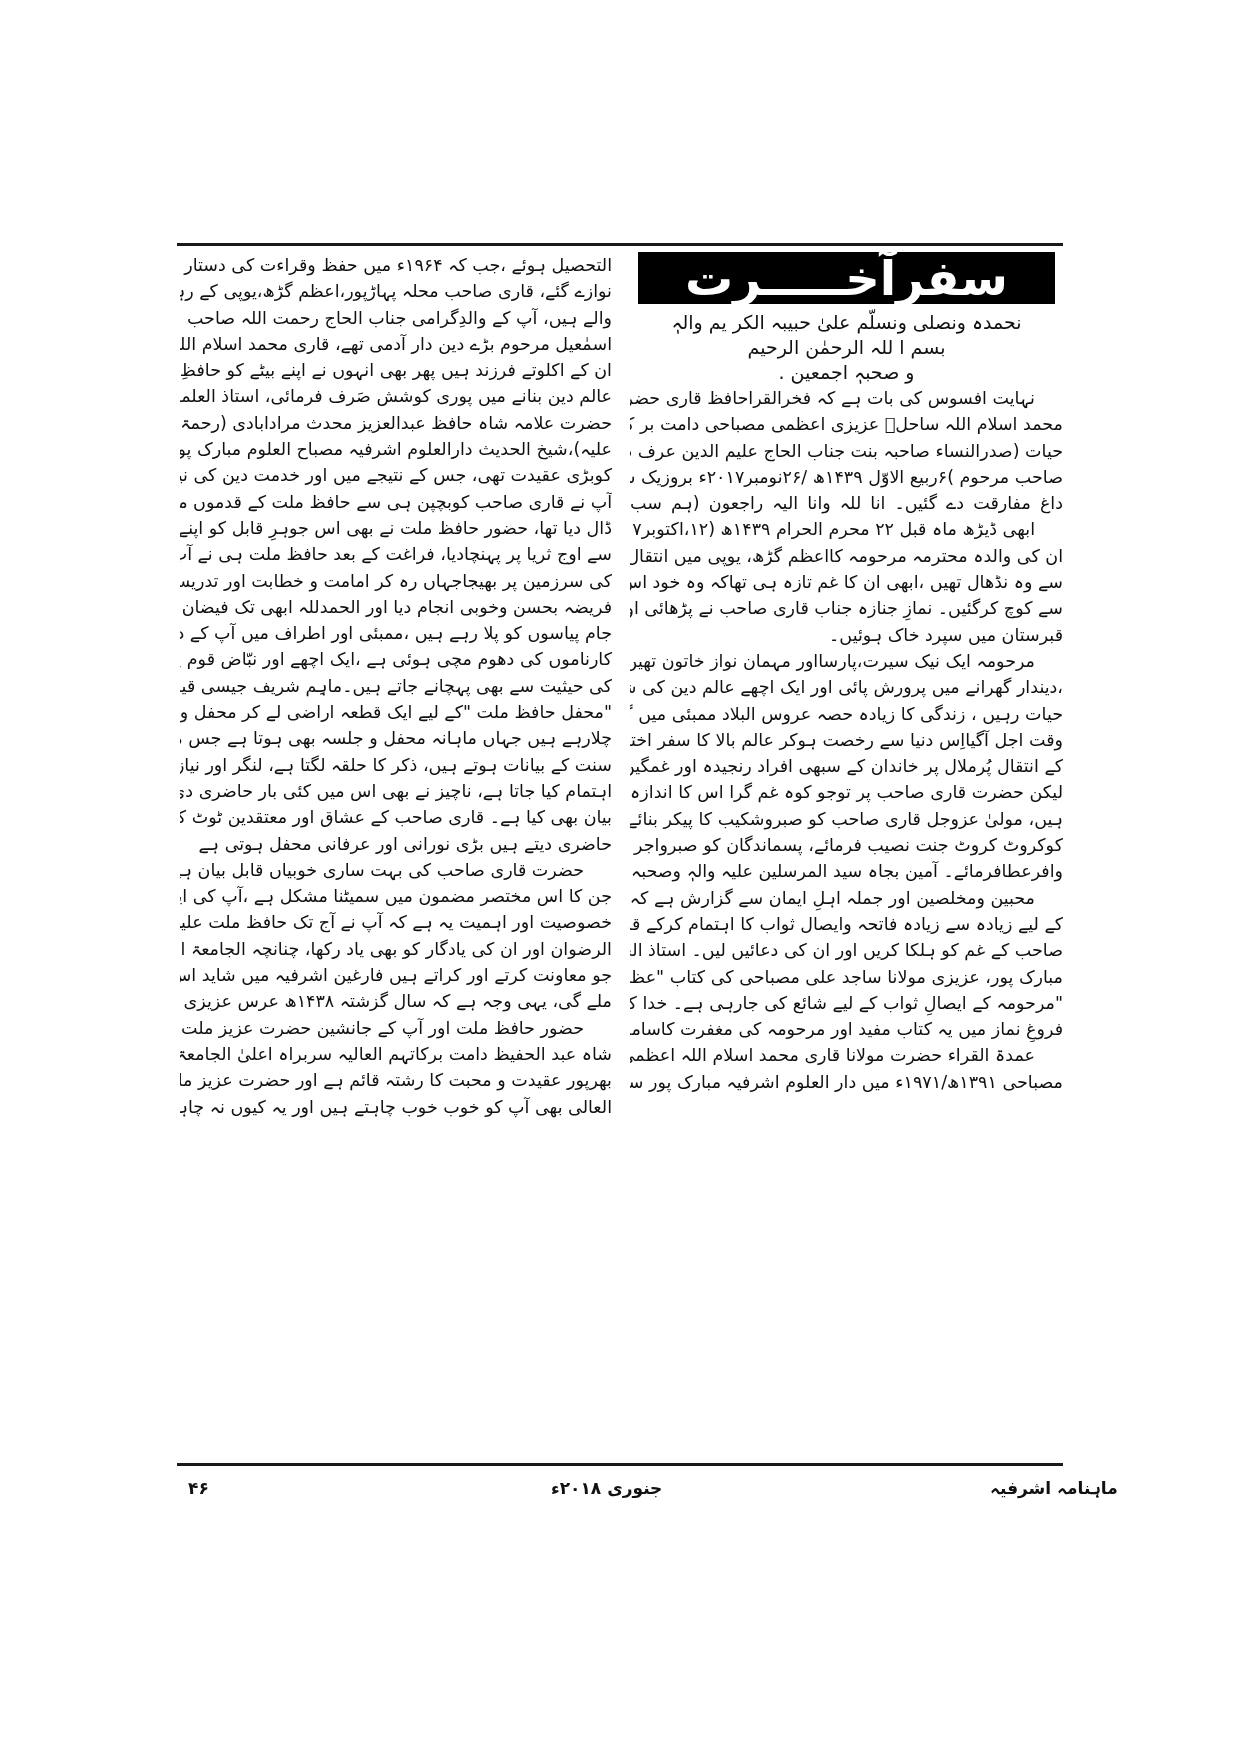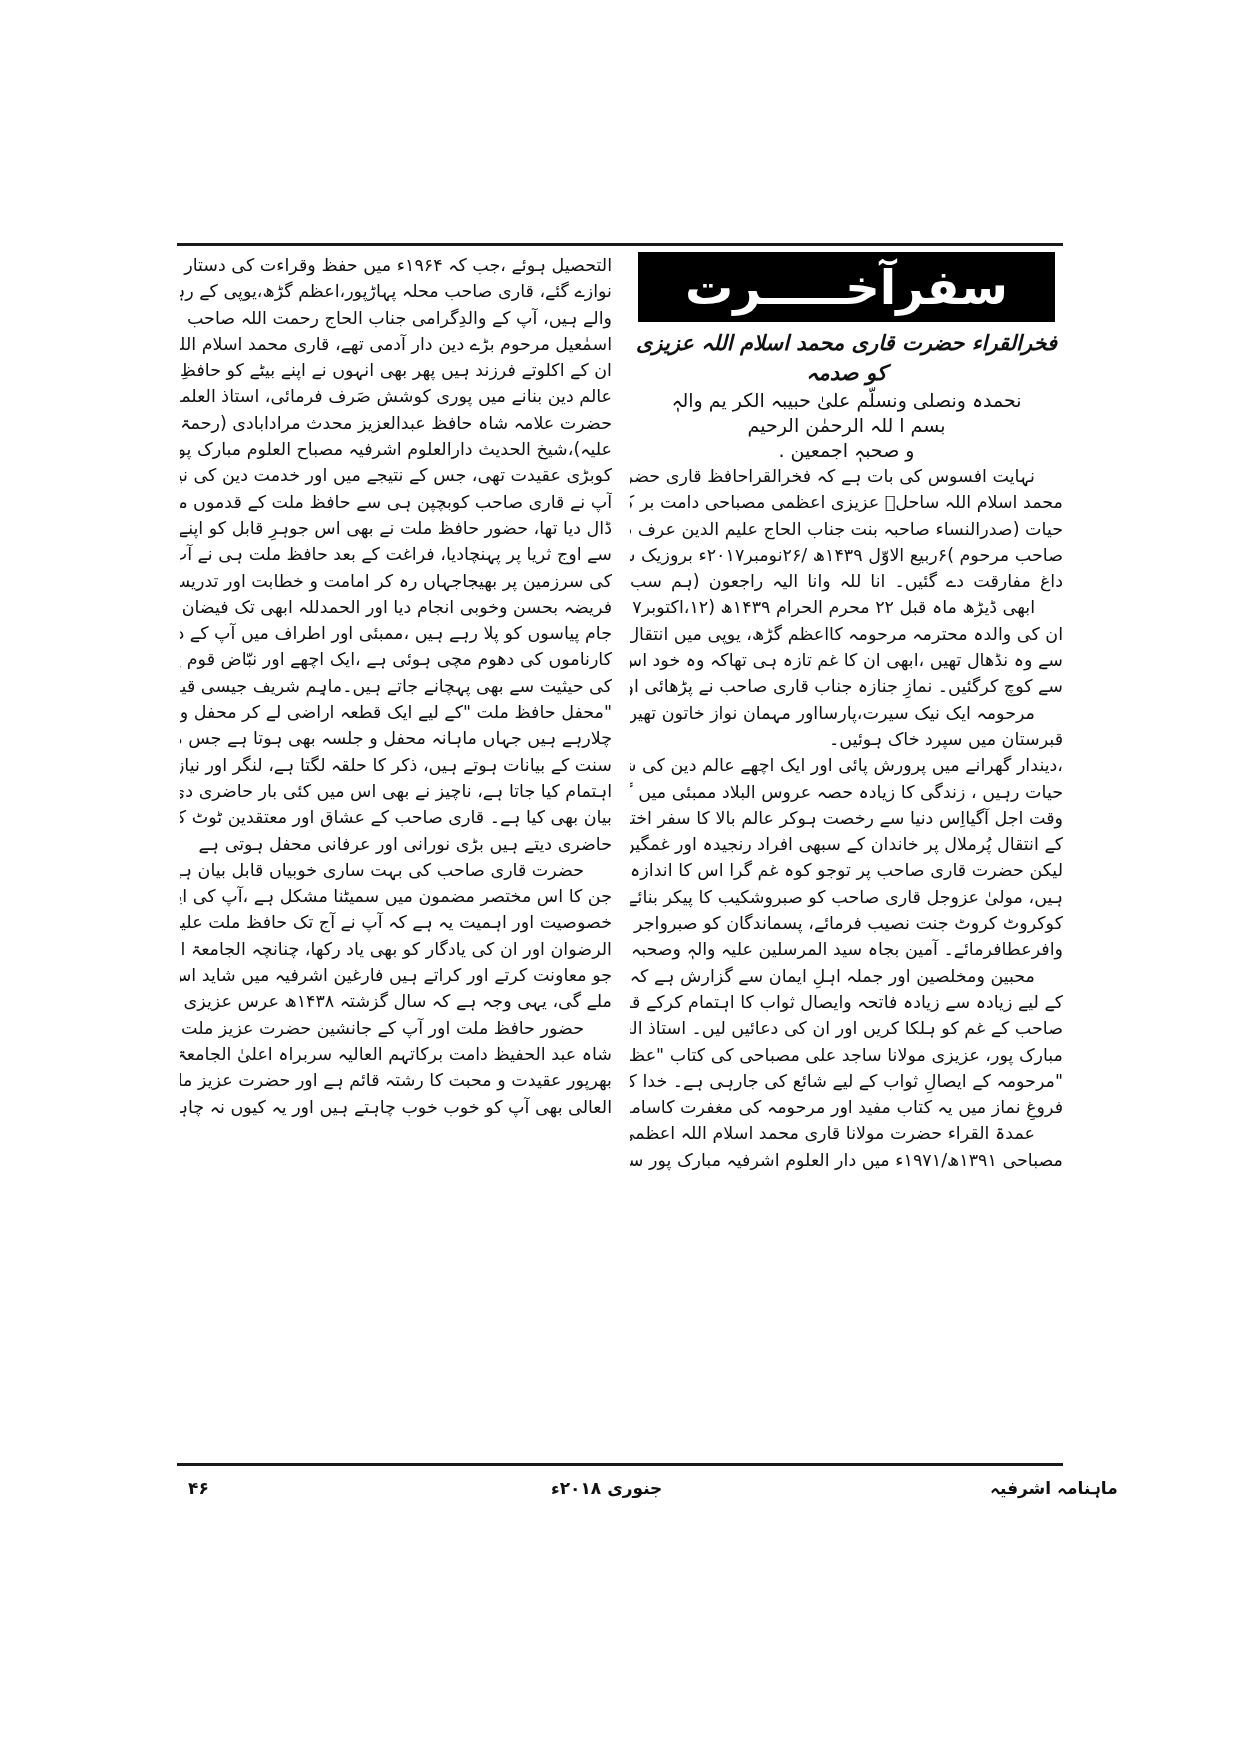--- a/index.html
+++ b/index.html
@@ -12,21 +12,21 @@
 
     .col { position: absolute; direction: rtl; text-align: justify; text-align-last: right; }
     .col.left { left: 180px; top: 252px; width: 432px; }
     .col.right { left: 630px; top: 252px; width: 433px; }
 
     .line { font-size: 17.5px; line-height: 26.3px; height: 26.3px; white-space: nowrap;
             overflow: hidden; text-align-last: justify; }
     .line.last { text-align-last: right; }
     .line.indent { padding-right: 28px; }
 
-    .title-box { position: relative; margin-right: 8px; width: 417px; height: 70px; background: #000;
+    .title-box { position: relative; margin-right: 8px; width: 417px; height: 52px; background: #000;
                  color: #fff; display: flex; align-items: center; justify-content: center;
                  font-size: 48px; font-weight: bold; letter-spacing: 4px; margin-bottom: 6px; }
     .subtitle { text-align: center; font-size: 21px; font-weight: bold; font-style: italic;
                 line-height: 30px; text-align-last: center; }
     .bismillah { text-align: center; font-size: 19px; line-height: 25px; text-align-last: center; }
 
     .footer { position: absolute; top: 1478px; font-size: 17px; font-weight: bold; }
     .footer.page-num { left: 188px; }
     .footer.date { left: 551px; direction: rtl; }
     .footer.mag { left: 990px; direction: rtl; }
@@ -34,36 +34,35 @@
 </head>
 <body>
 
 <div class="page">
   <div class="rule top"></div>
 
   <div class="col right">
     <div class="title-box">
       <span>سفرآخـــــرت</span>
     </div>
-    <div class="subtitle">فخرالقراء حضرت قاری محمد اسلام اللہ عزیزی کو صدمہ</div>
     <div class="bismillah">نحمدہ ونصلی ونسلّم علیٰ حبیبہ الکر یم والہٖ</div>
     <div class="bismillah">بسم ا للہ الرحمٰن الرحیم</div>
     <div class="bismillah">و صحبہٖ اجمعین .</div>
     <div id="right-lines">
         <div class="line indent">نہایت افسوس کی بات ہے کہ فخرالقراحافظ قاری حضرت مولانا</div>
         <div class="line">محمد اسلام اللہ ساحلؔ عزیزی اعظمی مصباحی دامت بر کاتہم العالیہ کی رفیقہٗ</div>
         <div class="line">حیات (صدرالنساء صاحبہ بنت جناب الحاج علیم الدین عرف دفتری</div>
         <div class="line">صاحب مرحوم )۶ربیع الاوّل ۱۴۳۹ھ /۲۶نومبر۲۰۱۷ء بروزیک شنبہ</div>
         <div class="line">داغ مفارقت دے گئیں۔ انا للہ وانا الیہ راجعون (ہم سب</div>
         <div class="line indent">ابھی ڈیڑھ ماہ قبل ۲۲ محرم الحرام ۱۴۳۹ھ (۱۲،اکتوبر۲۰۱۷ء )کو</div>
         <div class="line">ان کی والدہ محترمہ مرحومہ کااعظم گڑھ، یوپی میں انتقال ہوا جس کے غم</div>
         <div class="line">سے وہ نڈھال تھیں ،ابھی ان کا غم تازہ ہی تھاکہ وہ خود اس جہان فانی</div>
         <div class="line">سے کوچ کرگئیں۔ نمازِ جنازہ جناب قاری صاحب نے پڑھائی اور ماہِم</div>
+        <div class="line last">قبرستان میں سپرد خاک ہوئیں۔</div>
         <div class="line indent">مرحومہ ایک نیک سیرت،پارسااور مہمان نواز خاتون تھیں</div>
-        <div class="line last">قبرستان میں سپرد خاک ہوئیں۔</div>
         <div class="line">،دیندار گھرانے میں پرورش پائی اور ایک اچھے عالم دین کی شریک</div>
         <div class="line">حیات رہیں ، زندگی کا زیادہ حصہ عروس البلاد ممبئی میں گزارا،جب</div>
         <div class="line">وقت اجل آگیااِس دنیا سے رخصت ہوکر عالم بالا کا سفر اختیار کیا،آپ</div>
         <div class="line">کے انتقال پُرملال پر خاندان کے سبھی افراد رنجیدہ اور غمگین ہوئے</div>
         <div class="line">لیکن حضرت قاری صاحب پر توجو کوہ غم گرا اس کا اندازہ وہی لگاسکتے</div>
         <div class="line">ہیں، مولیٰ عزوجل قاری صاحب کو صبروشکیب کا پیکر بنائے، مرحومہ</div>
         <div class="line">کوکروٹ کروٹ جنت نصیب فرمائے، پسماندگان کو صبرواجر سے حصہ</div>
         <div class="line">وافرعطافرمائے۔ آمین بجاہ سید المرسلین علیہ والہٖ وصحبہ الصلاۃ والتسلیم</div>
         <div class="line indent">محبین ومخلصین اور جملہ اہلِ ایمان سے گزارش ہے کہ مرحومہ</div>
         <div class="line">کے لیے زیادہ سے زیادہ فاتحہ وایصال ثواب کا اہتمام کرکے قاری</div>

